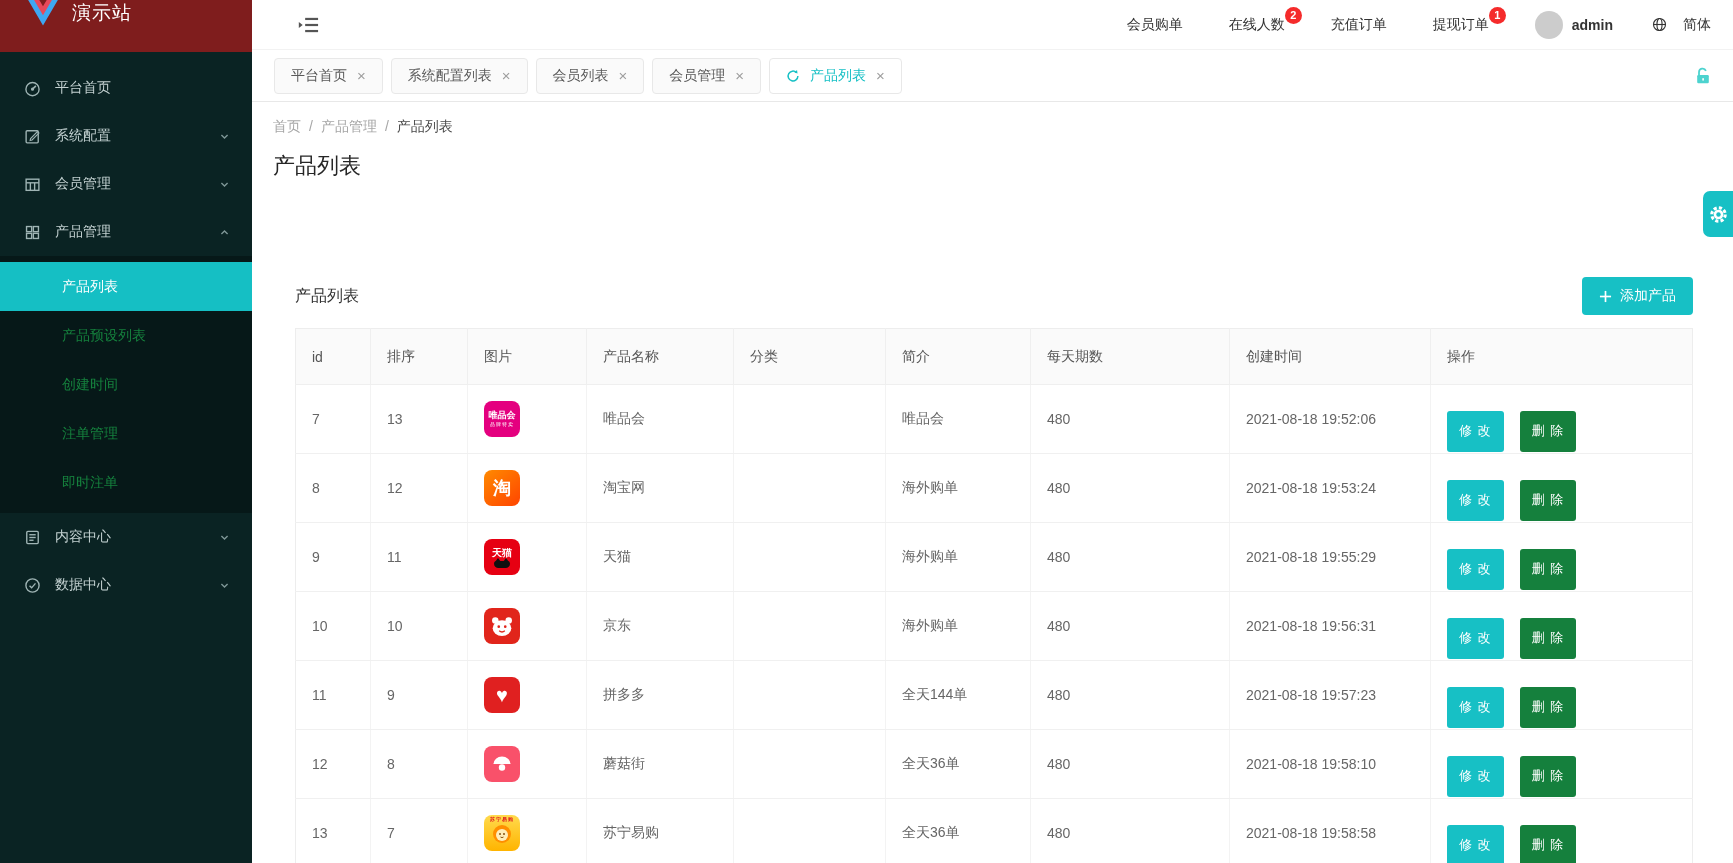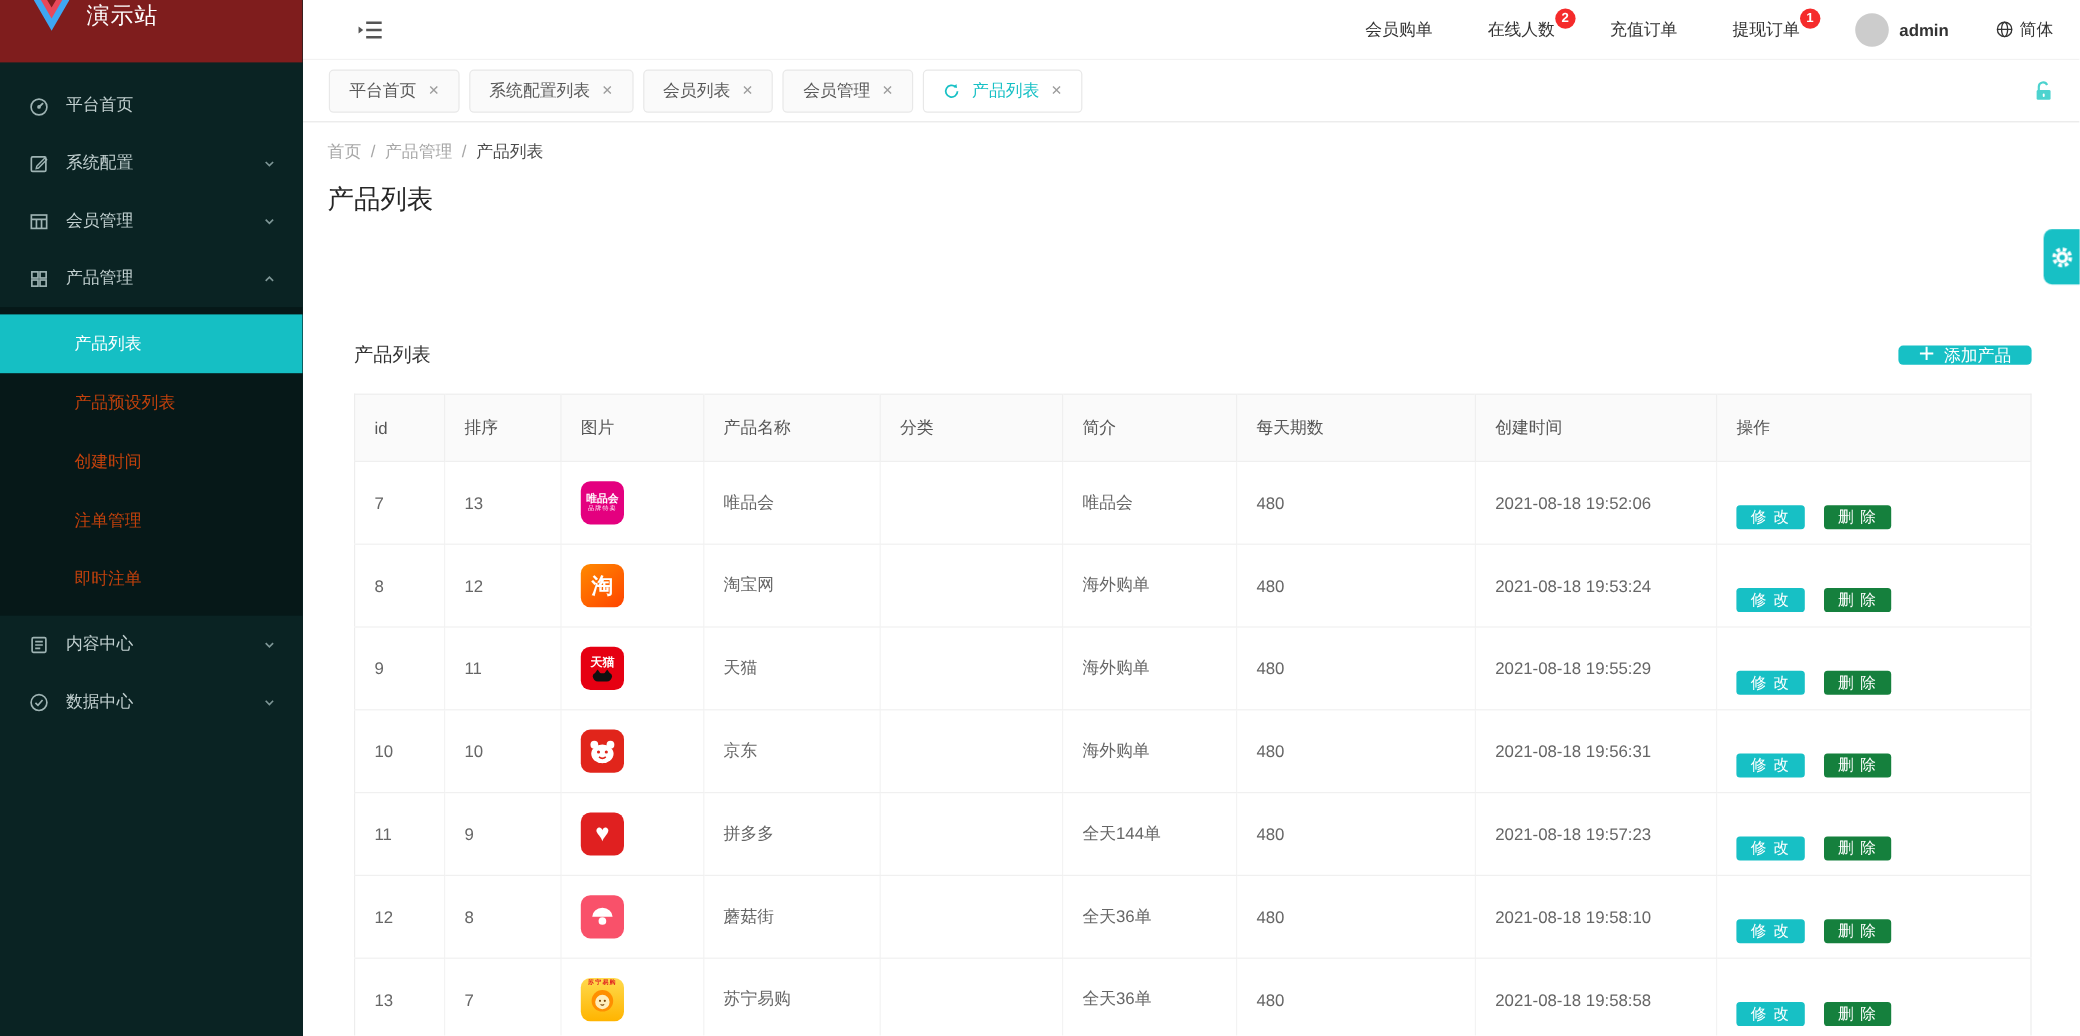--- a/index.html
+++ b/index.html
@@ -13,39 +13,39 @@
     padding-left:28px; gap:14px; }
   .brand-name { color:#fff; font-size:19px; letter-spacing:1px; }
   .side-menu { padding-top:12px; }
   .side-item { height:48px; display:flex; align-items:center; padding:0 22px 0 24px;
     color:#c3d1d1; font-size:14px; cursor:pointer; }
   .side-item .sicon { width:17px; height:17px; margin-right:14px; color:#9fb4b4;
     display:inline-flex; }
   .side-item .slabel { flex:1; }
   .side-item .chev { width:11px; height:11px; color:#7e9696; display:inline-flex; }
   .submenu { background:#061818; padding:6px 0; }
-  .sub-item { height:49px; line-height:49px; padding-left:62px; color:#c2410c;
+  .sub-item { height:49px; line-height:49px; padding-left:62px; color:#15803d;
     font-size:14px; cursor:pointer; }
   .sub-item.active { background:#15bfc4; color:#fff; }
 
   
   .main { margin-left:252px; }
 
   header.topbar { height:50px; background:#fff; display:flex; align-items:center;
     padding:0 22px 0 46px; border-bottom:1px solid #f2f2f2; }
   .fold-btn { width:22px; height:22px; color:#555; cursor:pointer; display:inline-flex; }
   .hnav { margin-left:auto; display:flex; align-items:center; gap:46px; }
   .hnav-item { position:relative; font-size:14px; color:#333; cursor:pointer; }
   .badge { position:absolute; top:-9px; right:-17px; min-width:17px; height:17px;
     padding:0 4px; background:#f52b2b; border-radius:9px; color:#fff; font-size:11px;
     font-weight:bold; display:flex; align-items:center; justify-content:center; }
   .huser { display:flex; align-items:center; margin-left:46px; gap:9px;justify-content:center; }
   .avatar { width:28px; height:28px; border-radius:50%; background:#ccc; display:inline-block; }
   .uname { font-size:14px; font-weight:bold; color:#333; }
-  .lang { display:flex; align-items:center; gap:5px; margin-left:30px; font-size:14px;
+  .lang { display:flex; align-items:center; gap:16px; margin-left:30px; font-size:14px;
     color:#333; cursor:pointer; }
   .lang .gicon { width:15px; height:15px; display:inline-flex; color:#333; }
 
   
   .tabbar { height:52px; background:#fff; border-bottom:1px solid #e8e8e8;
     display:flex; align-items:center; padding:0 20px 0 22px; }
   .tabs { display:flex; gap:8px; flex:1; }
   .tab { height:36px; display:flex; align-items:center; padding:0 16px;
     background:#fafafa; border:1px solid #e8e8e8; border-radius:4px; font-size:14px;
     color:#595959; cursor:pointer; gap:10px; }
@@ -58,35 +58,35 @@
   
   .content { padding:0 20px 0 21px; }
   .breadcrumb { margin-top:16px; font-size:14px; color:#a6a6a6; display:flex; gap:8px; }
   .breadcrumb .crumb { cursor:pointer; }
   .breadcrumb .crumb.last { color:#4a4a4a; cursor:default; }
   .page-title { margin-top:15px; font-size:22px; font-weight:500; color:#262626; }
 
   .panel { margin-top:95px; padding:0 20px 0 22px; }
   .panel-head { display:flex; align-items:center; justify-content:space-between; height:40px; }
   .panel-title { font-size:16px; color:#333; font-weight:500; }
-  .add-btn { display:flex; align-items:flex-start; gap:8px; background:#17c0c5; border:none;
-    color:#fff; font-size:14px; height:16px; padding:0 17px; border-radius:4px;
+  .add-btn { display:flex; align-items:center; gap:8px; background:#17c0c5; border:none;
+    color:#fff; font-size:14px; height:38px; padding:0 17px; border-radius:4px;
     cursor:pointer; font-family:inherit; }
   .add-btn .picon { width:13px; height:13px; display:inline-flex; }
 
   table.grid { margin-top:12px; width:100%; border-collapse:collapse;
     border:1px solid #ededed; table-layout:fixed; }
   table.grid th { height:56px; background:#fafafa; font-size:14px; font-weight:500;
     color:#555; text-align:left; padding-left:16px; border-right:1px solid #efefef;
     border-bottom:1px solid #efefef; }
   table.grid td { height:69px; font-size:14px; color:#666; padding-left:16px;
     border-right:1px solid #f3f3f3; border-bottom:1px solid #f0f0f0; background:#fff; }
   table.grid th:last-child, table.grid td:last-child { border-right:none; }
 
-  .act-btn { border:none; color:#fff; font-size:13px; height:20px; padding:0 12px;
+  .act-btn { border:none; color:#fff; font-size:13px; height:41px; padding:0 12px;
     border-radius:3px; cursor:pointer; font-family:inherit; letter-spacing:1px;margin-top:24px; }
   .act-edit { background:#17c0c5; margin-right:16px; }
   .act-del { background:#15803d; }
 
   
   .plogo { width:36px; height:36px; border-radius:8px; display:flex; flex-direction:column;
     align-items:center; justify-content:center; color:#fff; overflow:hidden; }
   .plogo .l1 { font-size:9px; font-weight:bold; font-style:normal; line-height:11px; }
   .plogo .l2 { font-size:5px; font-style:normal; line-height:7px; letter-spacing:1px; }
   .plogo .big { font-size:18px; font-weight:bold; font-style:normal; }

